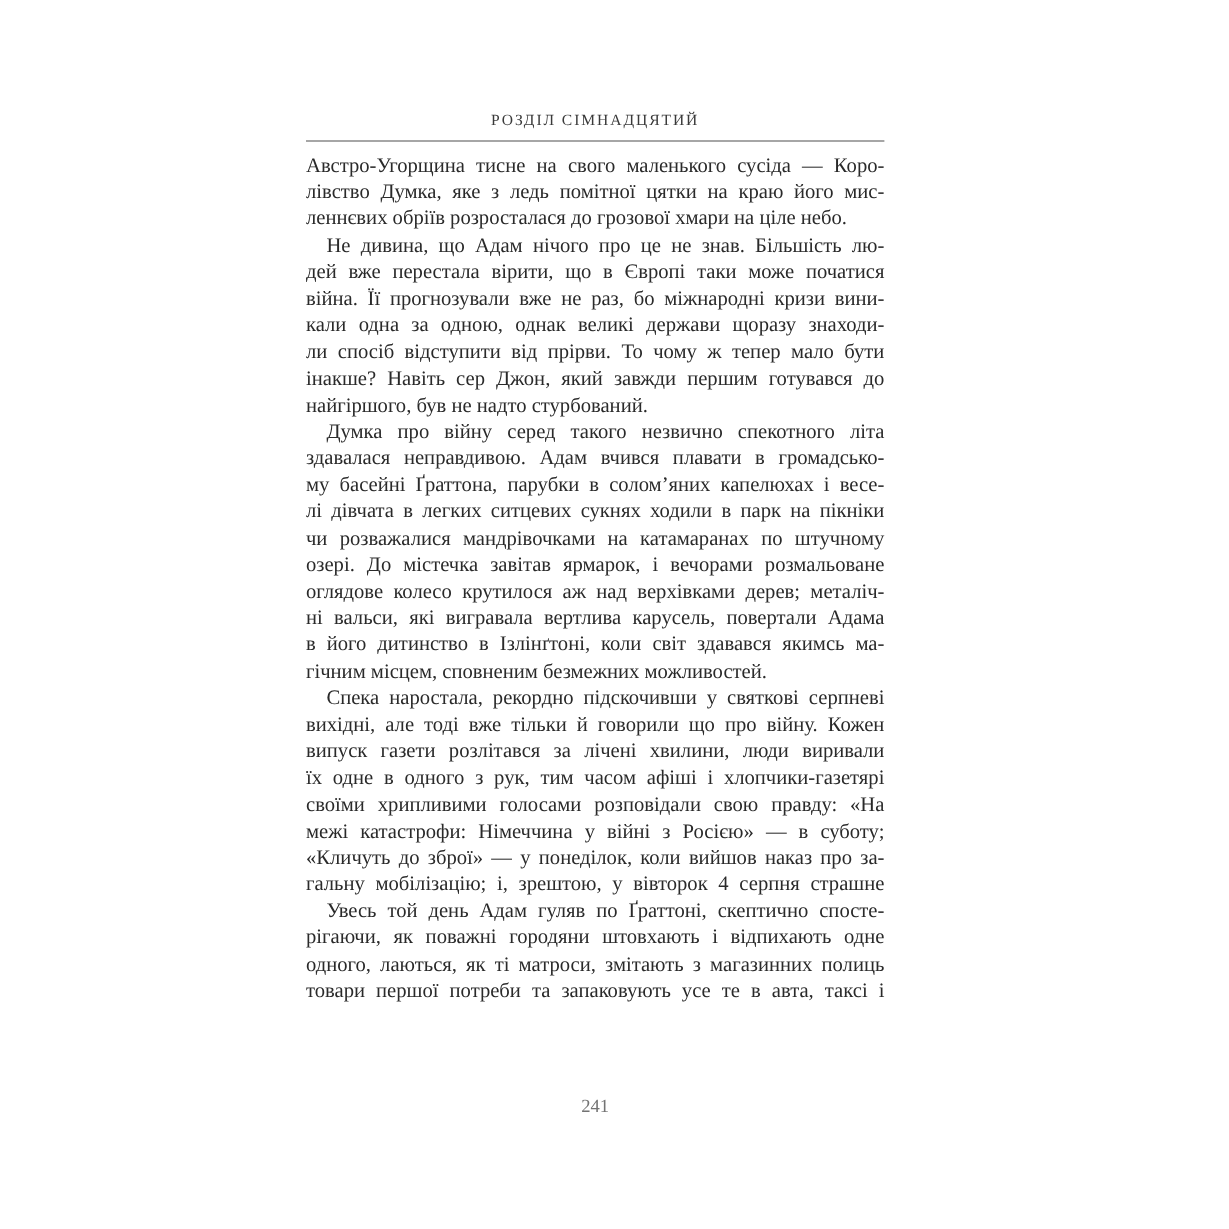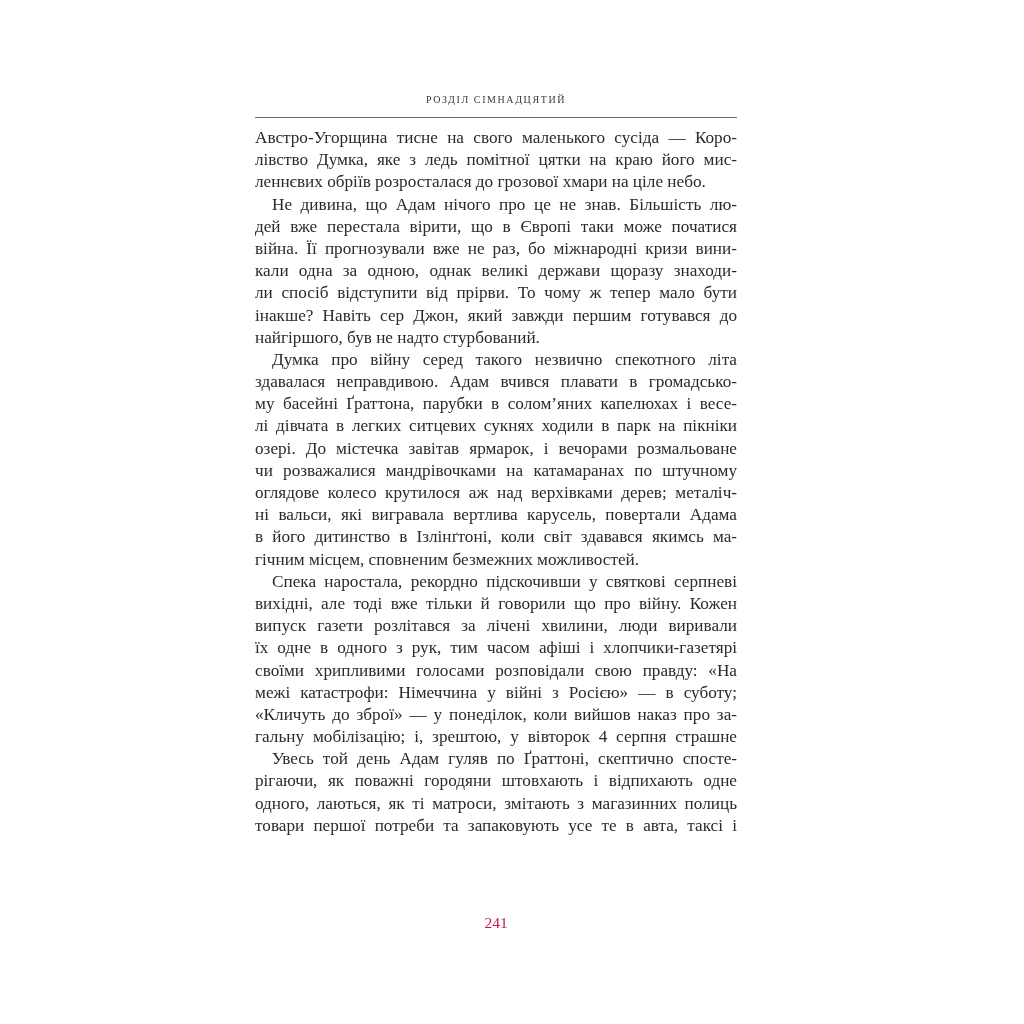--- a/index.html
+++ b/index.html
@@ -16,21 +16,21 @@
     color: #2a2a2a;
   }
   .page {
     position: absolute;
     left: 255px;
     top: 88px;
     width: 482px;
   }
   .running-head {
     text-align: center;
-    font-size: 10px;
+    font-size: 13px;
     letter-spacing: 1.6px;
     color: #3a3a3a;
     height: 24px;
     line-height: 24px;
   }
   .rule {
     height: 1px;
     background: #6d6d6d;
     margin-top: 5px;
     margin-bottom: 9px;
@@ -58,21 +58,21 @@
     line-height: 0;
     vertical-align: super;
   }
   .page-number {
     position: absolute;
     left: 255px;
     width: 482px;
     top: 914px;
     text-align: center;
     font-size: 15.5px;
-    color: #be185d;
+    color: #737373;
   }
 </style>
 </head>
 <body>
 
 <div class="page">
   <div class="running-head">РОЗДІЛ СІМНАДЦЯТИЙ</div>
   <div class="rule"></div>
 
   <div class="body-text">
@@ -91,22 +91,22 @@
       <span class="line">ли спосіб відступити від прірви. То чому ж тепер мало бути</span>
       <span class="line">інакше? Навіть сер Джон, який завжди першим готувався до</span>
       <span class="line last">найгіршого, був не надто стурбований.</span>
     </div>
 
     <div>
       <span class="line indent">Думка про війну серед такого незвично спекотного літа</span>
       <span class="line">здавалася неправдивою. Адам вчився плавати в громадсько-</span>
       <span class="line">му басейні Ґраттона, парубки в солом’яних капелюхах і весе-</span>
       <span class="line">лі дівчата в легких ситцевих сукнях ходили в парк на пікніки</span>
+      <span class="line">чи розважалися мандрівочками на катамаранах по штучному</span>
       <span class="line">озері. До містечка завітав ярмарок, і вечорами розмальоване</span>
-      <span class="line">чи розважалися мандрівочками на катамаранах по штучному</span>
       <span class="line">оглядове колесо крутилося аж над верхівками дерев; металіч-</span>
       <span class="line">ні вальси, які вигравала вертлива карусель, повертали Адама</span>
       <span class="line">в його дитинство в Ізлінґтоні, коли світ здавався якимсь ма-</span>
       <span class="line last">гічним місцем, сповненим безмежних можливостей.</span>
     </div>
 
     <div>
       <span class="line indent">Спека наростала, рекордно підскочивши у святкові серпневі</span>
       <span class="line">вихідні, але тоді вже тільки й говорили що про війну. Кожен</span>
       <span class="line">випуск газети розлітався за лічені хвилини, люди виривали</span>

